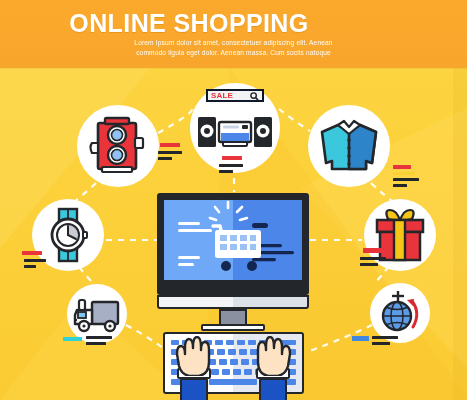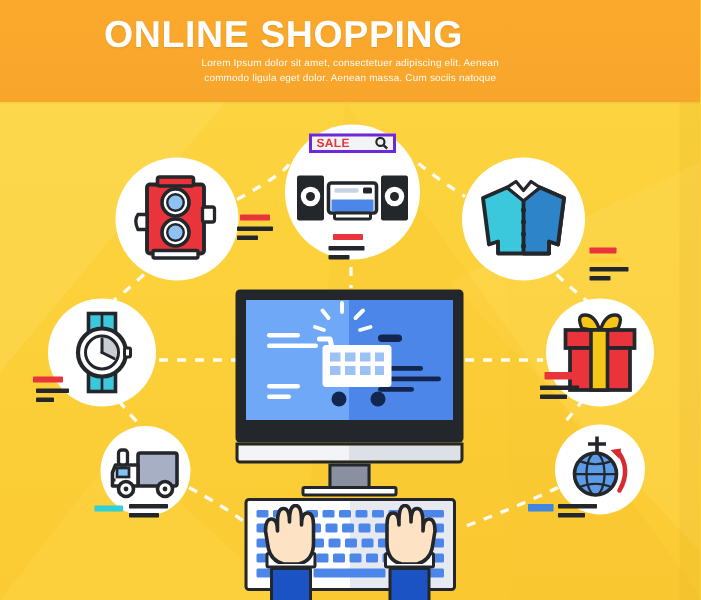--- a/index.html
+++ b/index.html
@@ -134,21 +134,21 @@
       <circle cx="73" cy="48" r="3" fill="#23262B"></circle>
 
       <rect x="29" y="39" width="32" height="20" rx="2" fill="#FFFFFF" stroke="#23262B" stroke-width="2.4"></rect>
       <rect x="31" y="50" width="28" height="8" fill="#4C86E8"></rect>
       <rect x="33" y="42.5" width="16" height="3" rx="1" fill="#C7D4E6"></rect>
       <rect x="52" y="42" width="6" height="4" rx="1" fill="#23262B"></rect>
       <rect x="33" y="59" width="24" height="4" rx="1" fill="#FFFFFF" stroke="#23262B" stroke-width="2"></rect>
     </svg>
   </div>
 
-  <div style="position:absolute;left:206px;top:89px;width:58px;height:13px;background:#F2F3F5;border:2px solid #6d28d9;box-sizing:border-box;display:flex;align-items:center;">
+  <div style="position:absolute;left:206px;top:89px;width:58px;height:13px;background:#F2F3F5;border:2px solid #0f172a;box-sizing:border-box;display:flex;align-items:center;">
     <span style="font-size:8px;font-weight:bold;color:#E8343A;margin-left:3px;letter-spacing:.2px;">SALE</span>
     <span style="margin-left:auto;margin-right:3px;display:block;">
       <svg width="9" height="9" viewBox="0 0 10 10">
           <circle cx="4" cy="4" r="3" fill="none" stroke="#23262B" stroke-width="1.6"></circle>
           <line x1="6.2" y1="6.2" x2="9" y2="9" stroke="#23262B" stroke-width="1.8"></line>
         </svg>
     </span>
   </div>
   <div class="bars">
     <div class="bar" style="left:222px;top:156px;width:20px;height:4px;background:#E8343A;"></div>

